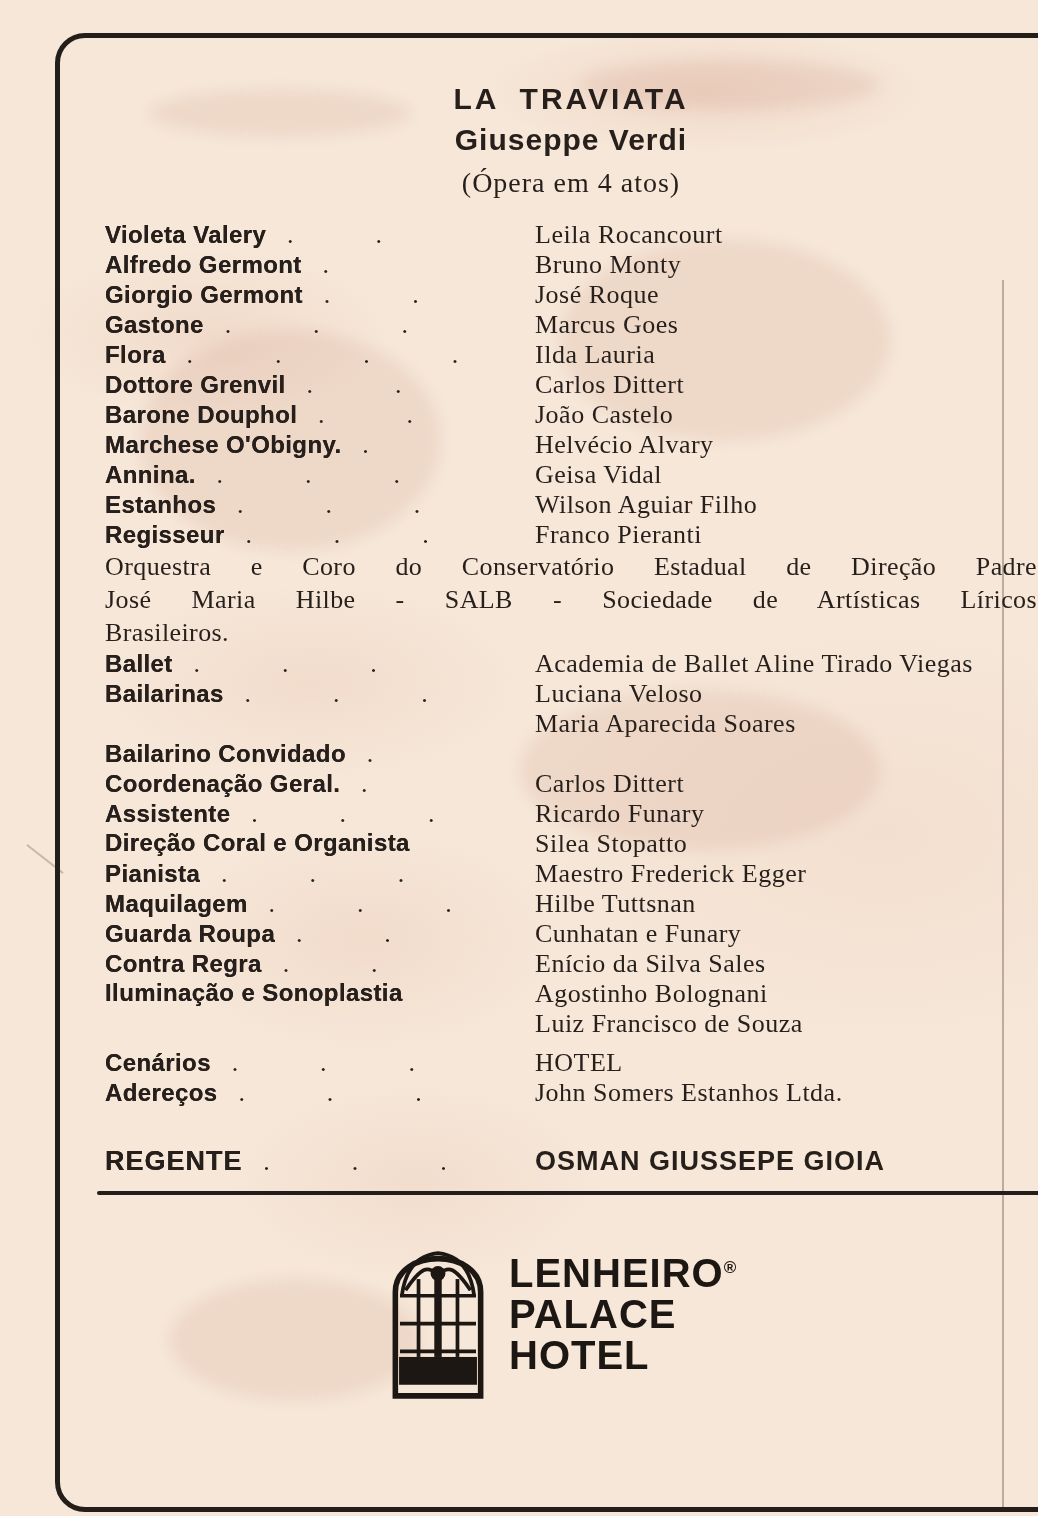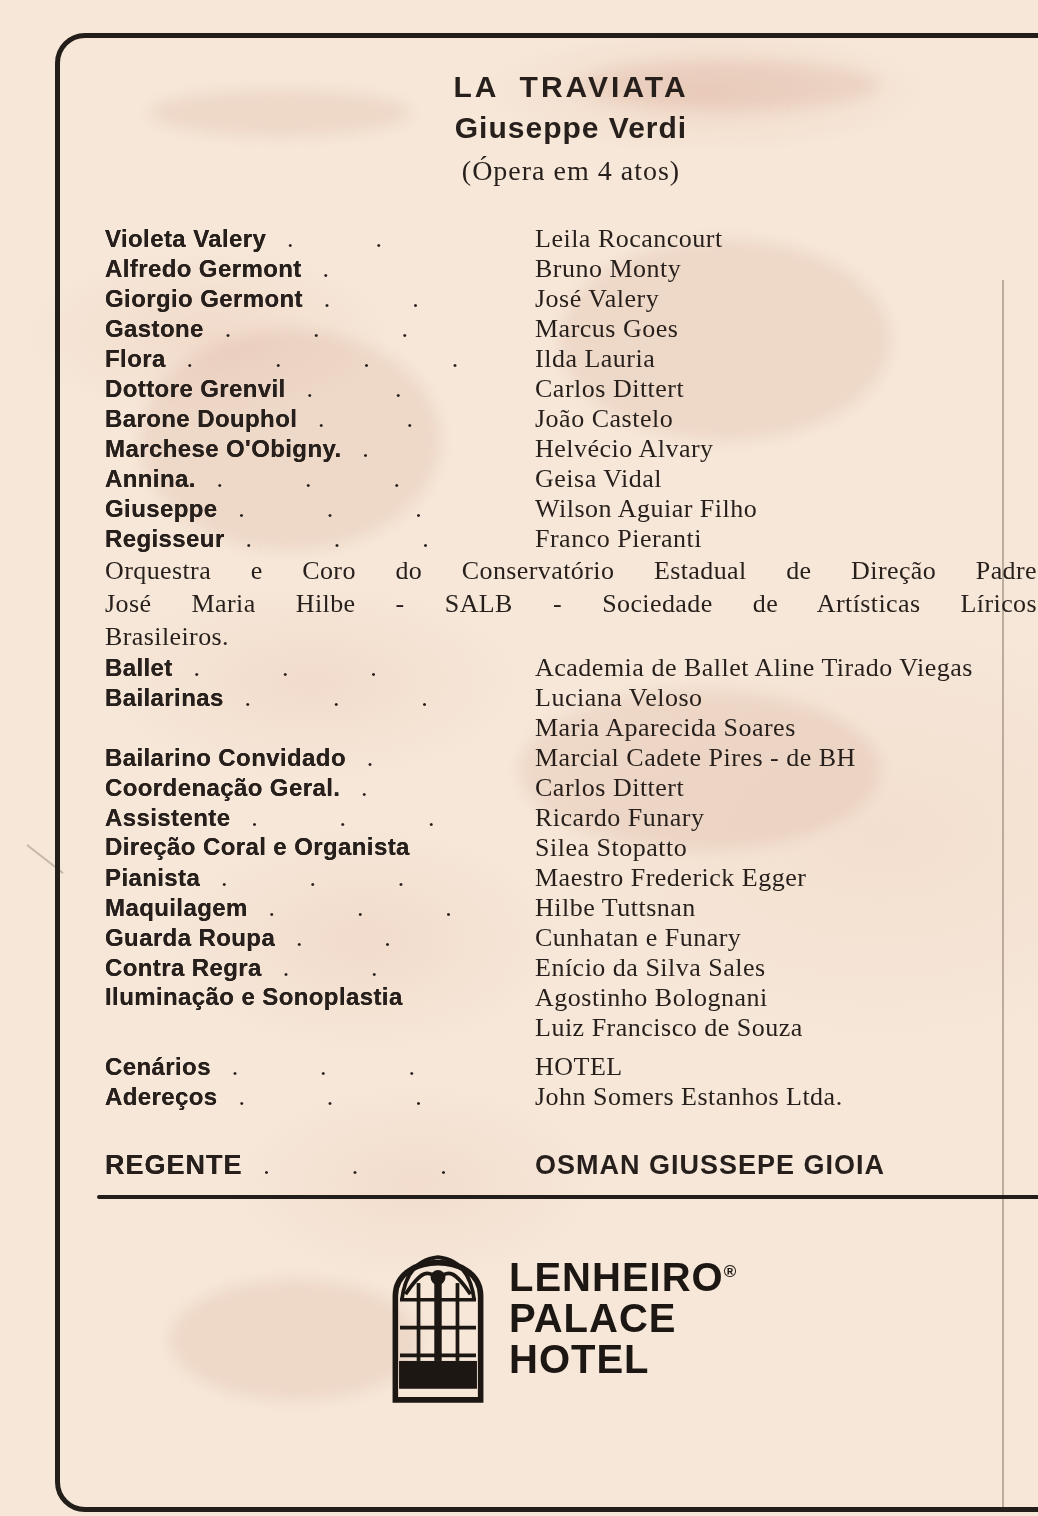--- a/index.html
+++ b/index.html
@@ -25,24 +25,24 @@
   .smudge.s6{left:170px;top:1280px;width:250px;height:120px;}
   .crease-right{position:absolute;left:1002px;top:280px;width:2px;height:1230px;background:rgba(95,75,62,.38);filter:blur(.5px);}
   .crease-left{position:absolute;left:22px;top:858px;width:46px;height:2px;background:rgba(95,75,62,.30);transform:rotate(38deg);filter:blur(.6px);}
 
   .frame{
     position:absolute;left:55px;top:33px;width:932px;height:1447px;
     border:5px solid #231e1a;border-radius:30px;
     padding:22px 32px 0 45px;box-sizing:content-box;
   }
   .header{text-align:center;}
-  .title{font:bold 30px/38px "Liberation Sans", sans-serif;letter-spacing:3px;word-spacing:10px;margin-top:8px;text-align:center;}
+  .title{font:bold 30px/38px "Liberation Sans", sans-serif;letter-spacing:3px;word-spacing:10px;margin-top:20px;text-align:center;}
   .composer{font:bold 30px/44px "Liberation Sans", sans-serif;letter-spacing:1px;}
   .subtitle{font:28px/42px "Liberation Serif", serif;letter-spacing:1px;}
-  .list{margin-top:32px;}
+  .list{margin-top:16px;}
   .row{display:flex;line-height:33px;white-space:nowrap;}
   .lcell{flex:0 0 430px;width:430px;overflow:hidden;display:flex;align-items:baseline;}
   .role{font:bold 24px "Liberation Sans", sans-serif;letter-spacing:.4px;text-shadow:0 0 .5px currentColor;}
   .dots{font:26px "Liberation Serif", serif;word-spacing:2.9em;margin-left:.8em;}
   .name{font:26px "Liberation Serif", serif;letter-spacing:.5px;}
   .note{margin:0;}
   .note-line{font:26px/33px "Liberation Serif", serif;letter-spacing:.4px;text-align:justify;text-align-last:justify;}
   .note-line.last{text-align-last:left;font-family:Liberation Serif, serif;}
   .sec2{}
   .sec3{margin-top:9px;}
@@ -86,21 +86,21 @@
           <span class="role">Alfredo Germont</span>
           <span class="dots">.</span>
         </span>
         <span class="name">Bruno Monty</span>
       </div>
     <div class="row">
         <span class="lcell">
           <span class="role">Giorgio Germont</span>
           <span class="dots">. .</span>
         </span>
-        <span class="name">José Valery</span>
+        <span class="name">José Roque</span>
       </div>
     <div class="row">
         <span class="lcell">
           <span class="role">Gastone</span>
           <span class="dots">. . .</span>
         </span>
         <span class="name">Marcus Goes</span>
       </div>
     <div class="row">
         <span class="lcell">
@@ -132,21 +132,21 @@
       </div>
     <div class="row">
         <span class="lcell">
           <span class="role">Annina.</span>
           <span class="dots">. . .</span>
         </span>
         <span class="name">Geisa Vidal</span>
       </div>
     <div class="row">
         <span class="lcell">
-          <span class="role">Giuseppe</span>
+          <span class="role">Estanhos</span>
           <span class="dots">. . .</span>
         </span>
         <span class="name">Wilson Aguiar Filho</span>
       </div>
     <div class="row">
         <span class="lcell">
           <span class="role">Regisseur</span>
           <span class="dots">. . .</span>
         </span>
         <span class="name">Franco Pieranti</span>
@@ -182,21 +182,20 @@
         <span class="name">Maria Aparecida Soares</span>
       </div>
   </div>
 
   <div class="sec2">
     <div class="row">
         <span class="lcell">
           <span class="role">Bailarino Convidado</span>
           <span class="dots">.</span>
         </span>
-        <span class="name">Marcial Cadete Pires - de BH</span>
       </div>
     <div class="row">
         <span class="lcell">
           <span class="role">Coordenação Geral.</span>
           <span class="dots">.</span>
         </span>
         <span class="name">Carlos Dittert</span>
       </div>
     <div class="row">
         <span class="lcell">

